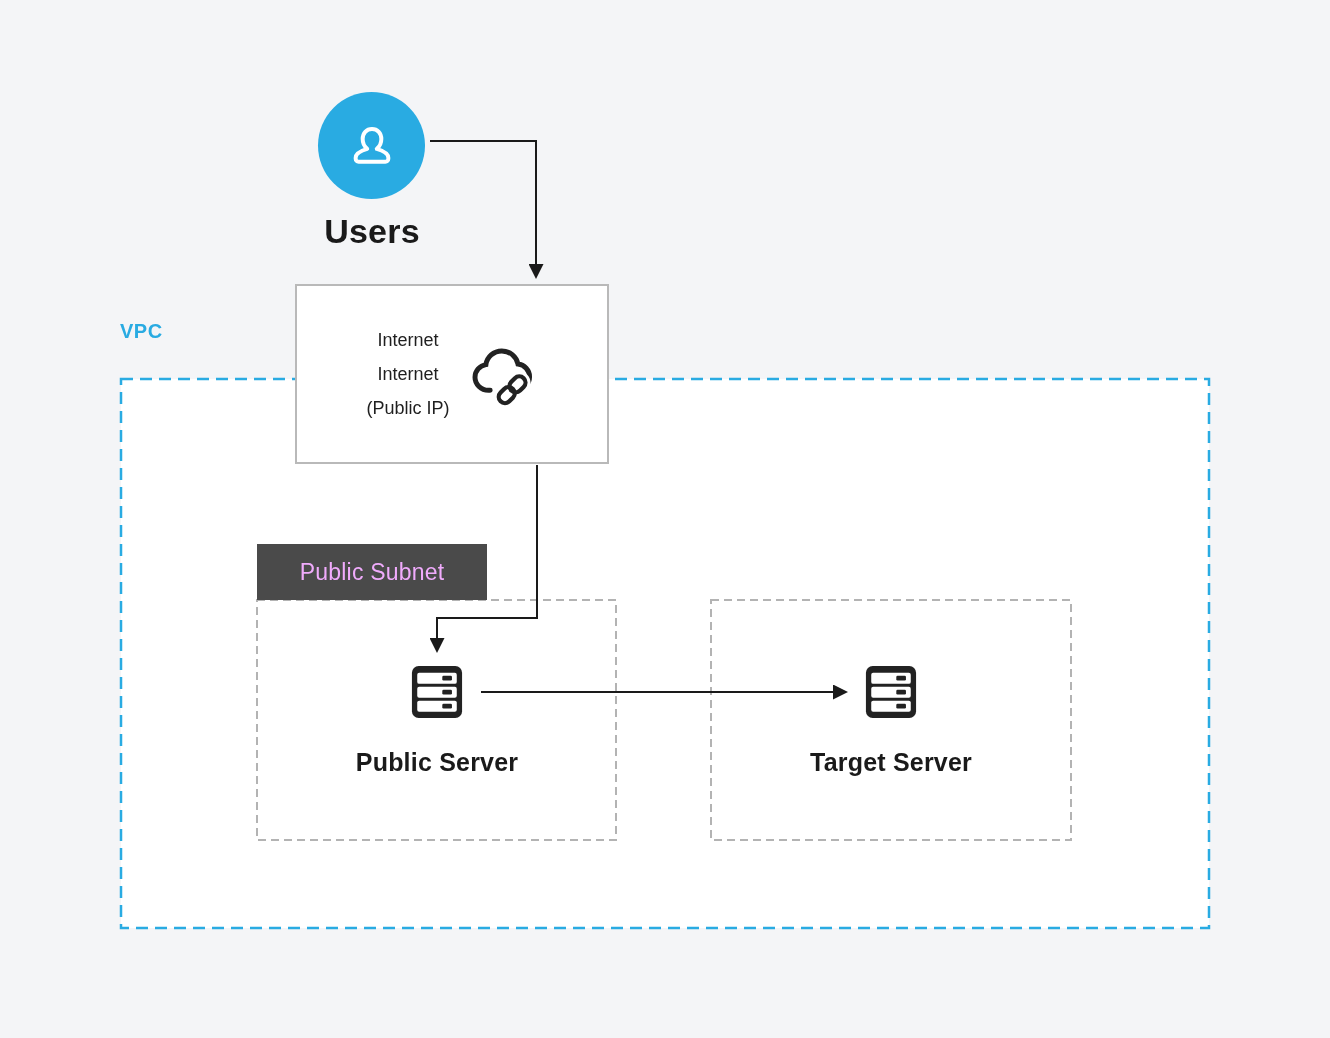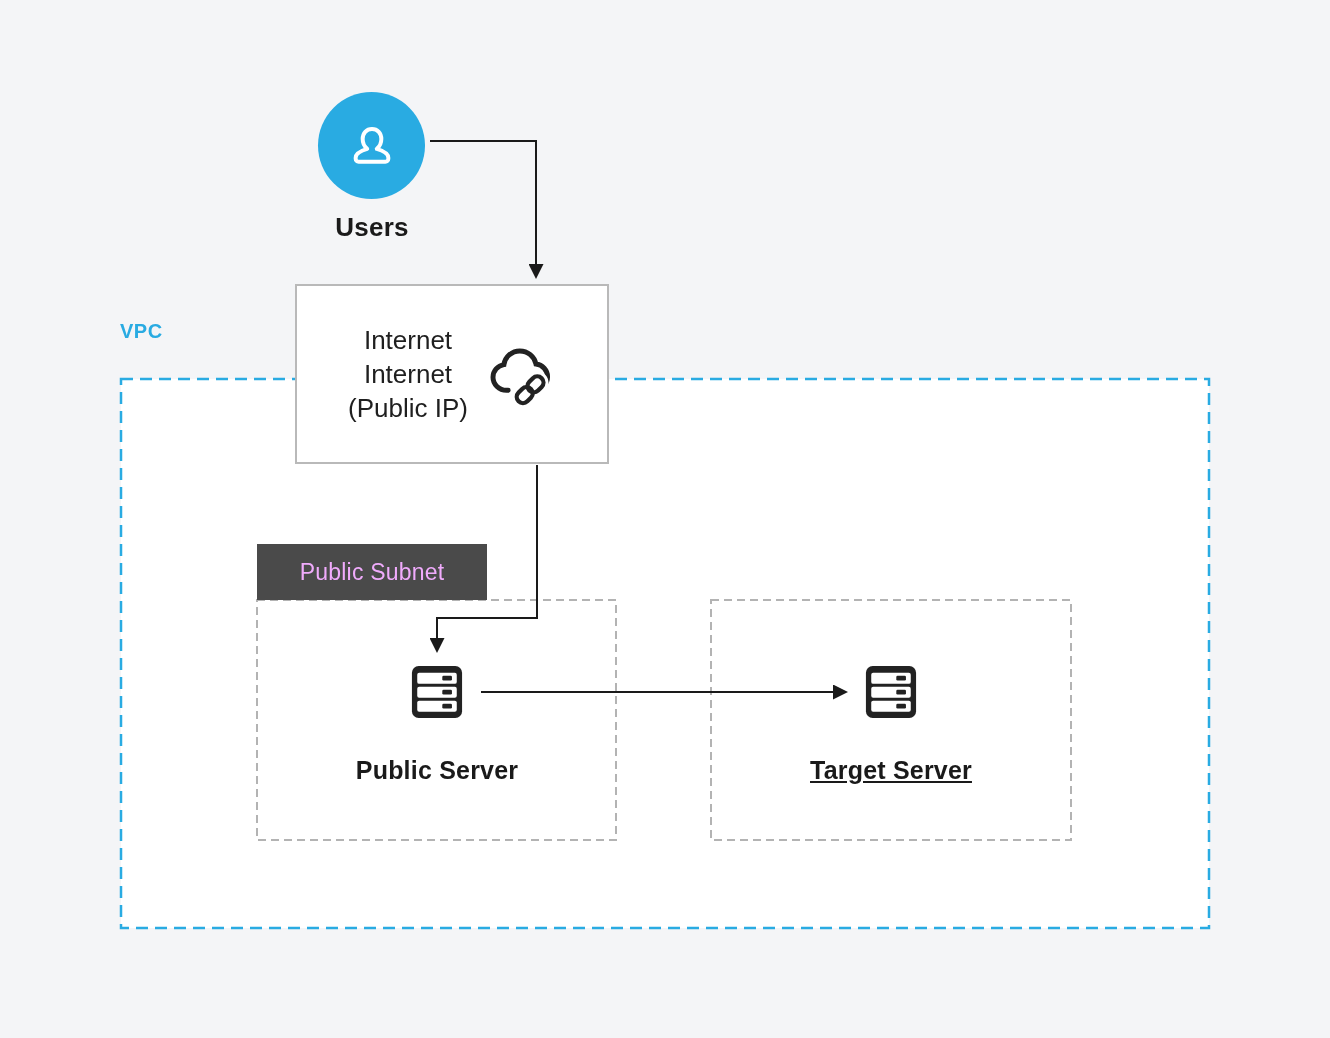--- a/index.html
+++ b/index.html
@@ -27,38 +27,38 @@
     width: 107px; height: 107px;
     border-radius: 50%;
     background: #29abe2;
     display: flex; align-items: center; justify-content: center;
   }
   .users-label {
     position: absolute;
     left: 272px; top: 212px;
     width: 200px;
     text-align: center;
-    font-size: 26px;
+    font-size: 34px;
     font-weight: 600;
     letter-spacing: 0.2px;
   }
 
   
   .gateway-box {
     position: absolute;
     left: 295px; top: 284px;
     width: 314px; height: 180px;
     background: #ffffff;
     border: 2px solid #b9b9b9;
     display: flex; align-items: center; justify-content: center;
     gap: 16px;
   }
   .gateway-text {
     text-align: center;
-    font-size: 26px;
+    font-size: 18px;
     font-weight: 500;
     line-height: 34px;
     color: #1f1f1f;
   }
 
   
   .vpc-label {
     position: absolute;
     left: 120px; top: 320px;
     font-size: 20px;
@@ -82,23 +82,23 @@
   .subnet-header.private { left: 711px; width: 248px; }
 
   
   .server-node {
     position: absolute;
     top: 664px;
     width: 240px;
     display: flex; flex-direction: column; align-items: center;
   }
   .server-node.public  { left: 317px; }
-  .server-node.private { left: 771px; text-decoration: underline; }
+  .server-node.private { left: 771px; }
   .server-label {
-    margin-top: 36px;
+    margin-top: 28px;
     font-size: 25px;
     font-weight: 600;
     letter-spacing: 0.2px;
     white-space: nowrap;
   }
 </style>
 </head>
 <body>
 
 <div class="canvas">

